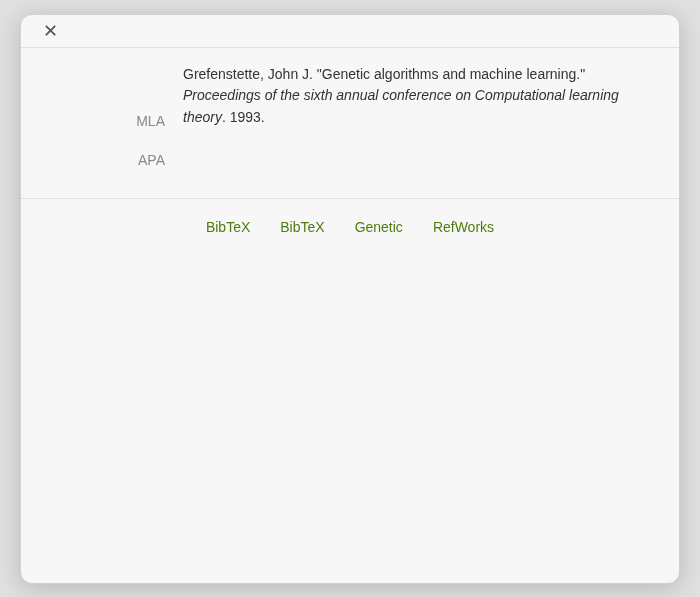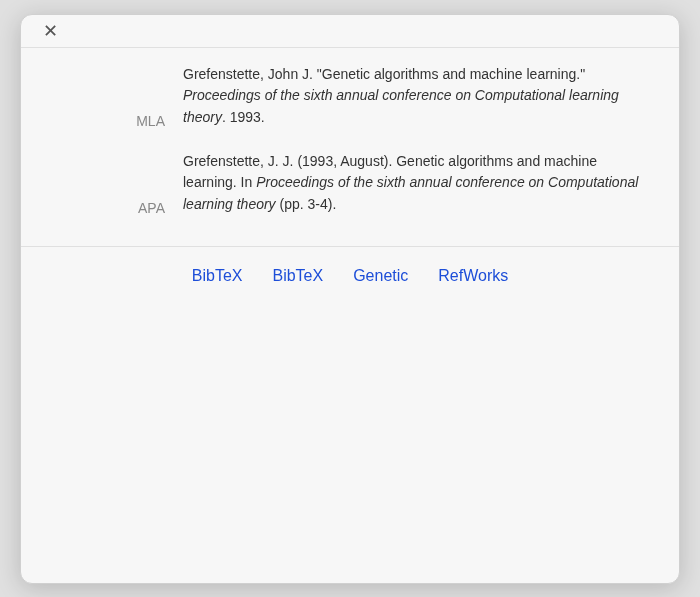--- a/index.html
+++ b/index.html
@@ -87,22 +87,22 @@
     }
 
     .footer-links {
       display: flex;
       justify-content: center;
       gap: 30px;
       padding: 16px 40px 4px 40px;
     }
 
     .footer-link {
-      font-size: 16px;
-      color: #1d4ed8;
+      font-size: 14px;
+      color: #4d7c0f;
       text-decoration: none;
       cursor: pointer;
     }
 
     .divider {
       border: none;
       border-top: 1px solid #e0e0e0;
       margin: 0 0 4px 0;
     }
   </style>
@@ -116,21 +116,20 @@
   </div>
 
   <div class="citations-container" id="citations-list">
 
   <div class="citation-row">
         <div class="citation-label">MLA</div>
         <div class="citation-text">Grefenstette, John J. "Genetic algorithms and machine learning." <em>Proceedings of the sixth annual conference on Computational learning theory</em>. 1993.</div>
       </div>
       <div class="citation-row">
         <div class="citation-label">APA</div>
-        <div class="citation-text">Grefenstette, J. J. (1993, August). Genetic algorithms and machine learning. In <em>Proceedings of the sixth annual conference on Computational learning theory</em> (pp. 3-4).</div>
       </div>
     </div>
 
   <hr class="divider">
 
   <div class="footer-links" id="footer-links">
 
   <a class="footer-link" href="#">BibTeX</a>
       <a class="footer-link" href="#">BibTeX</a>
       <a class="footer-link" href="#">Genetic</a>

